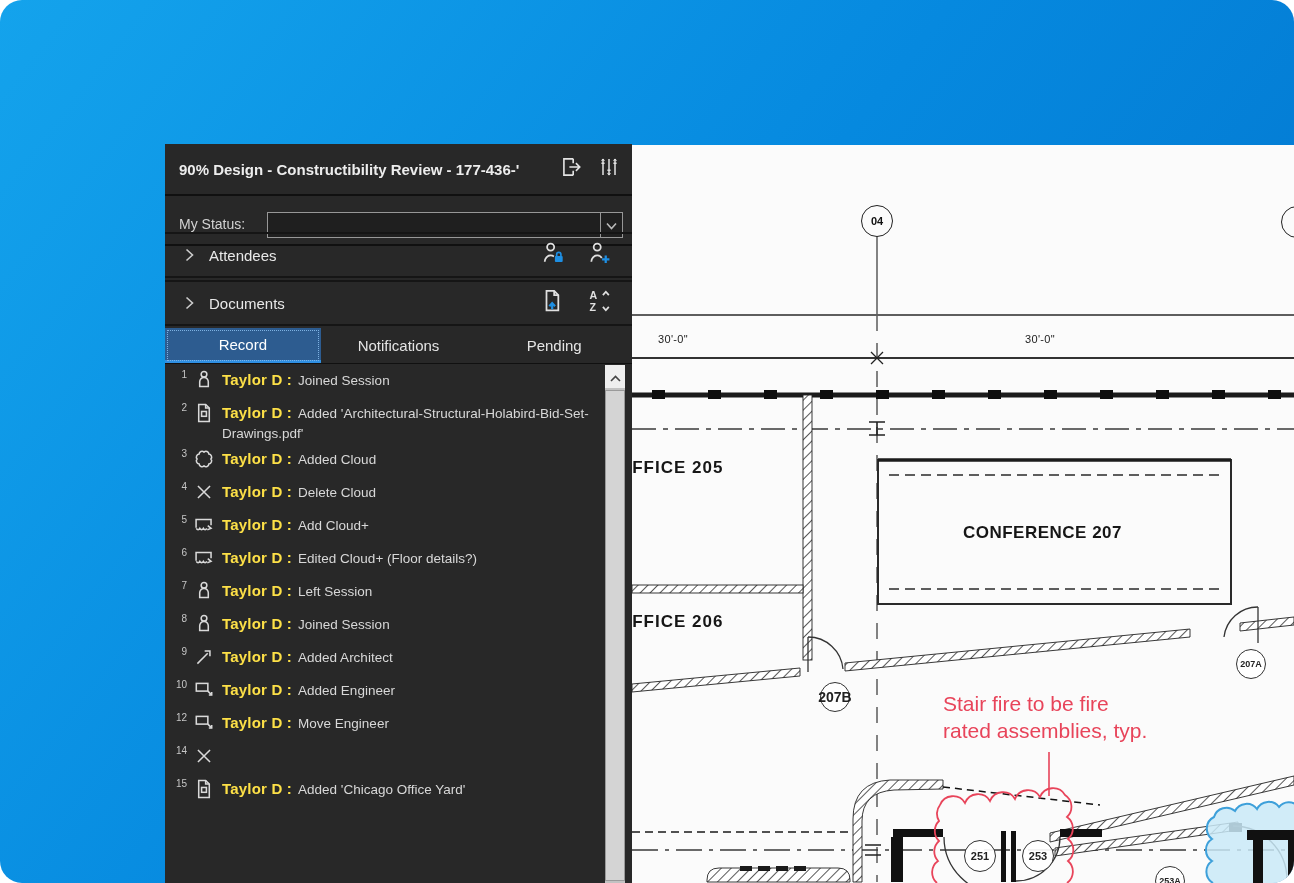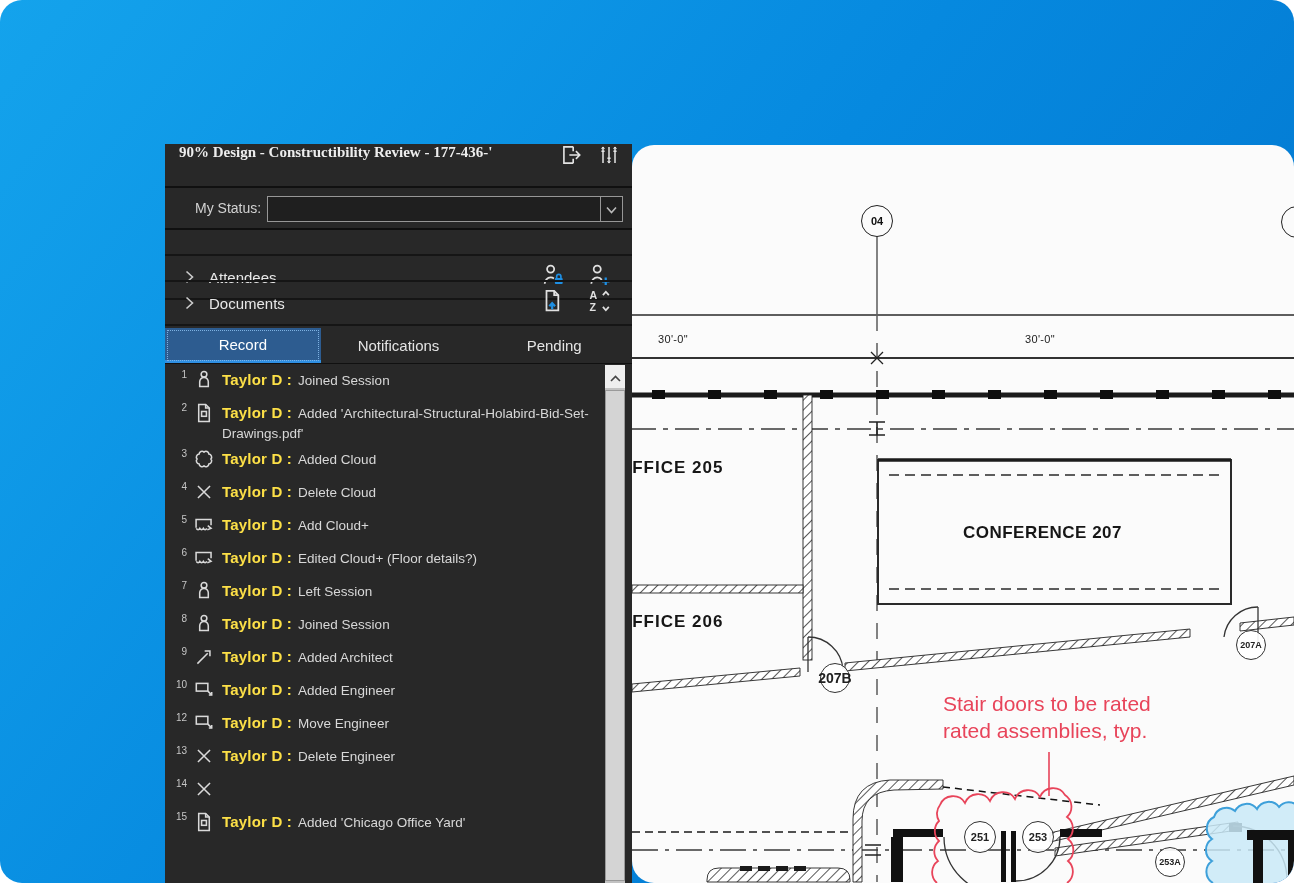--- a/index.html
+++ b/index.html
@@ -1,59 +1,59 @@
 <!DOCTYPE html>
 <html><head>
 <meta charset="utf-8">
 <style>
   html,body{margin:0;padding:0;background:#ffffff;font-family:"Liberation Sans",sans-serif;}
   .canvas{position:relative;width:1294px;height:883px;border-radius:22px;overflow:hidden;
           background:linear-gradient(128deg,#14a3ec 0%,#0689df 48%,#0171ca 100%);}
   
   .panel{position:absolute;left:165px;top:144px;width:467px;height:739px;background:#282828;color:#e6e6e6;}
-  .p-header{position:absolute;left:0;top:0;width:100%;height:44px;display:flex;align-items:flex-start;
-            border-bottom:2px solid #101010;box-sizing:border-box;font-family:Liberation Serif, serif;}
+  .p-header{position:absolute;left:0;top:0;width:100%;height:52px;display:flex;align-items:center;
+            border-bottom:2px solid #101010;box-sizing:border-box;}
   .p-title{font-size:15px;font-weight:bold;color:#ededed;margin-left:14px;white-space:nowrap;overflow:hidden;flex:1;}
   .hicon{width:30px;height:26px;display:flex;align-items:center;justify-content:center;cursor:pointer;margin-right:8px;flex:0 0 auto;}
-  .p-status{position:absolute;left:0;top:44px;width:100%;height:42px;display:flex;align-items:center;
-            border-bottom:2px solid #101010;box-sizing:border-box;padding-left:16px;}
+  .p-status{position:absolute;left:0;top:60px;width:100%;height:42px;display:flex;align-items:center;
+            border-bottom:2px solid #101010;box-sizing:border-box;}
   .s-label{font-size:14px;color:#d2d2d2;margin-left:14px;}
   .combo{position:absolute;left:102px;top:8px;width:356px;height:26px;background:#1f1f1f;border:1px solid #979797;
          box-sizing:border-box;display:flex;}
   .combo-val{flex:1;}
   .combo-btn{width:21px;border-left:1px solid #979797;display:flex;align-items:center;justify-content:center;color:#b9b9b9;}
   .section{position:absolute;left:0;width:100%;height:46px;display:flex;align-items:center;
            border-top:2px solid #151515;border-bottom:2px solid #151515;box-sizing:border-box;cursor:pointer;}
-  .sec-att{top:88px;margin-top:22px;} .sec-doc{top:136px;}
+  .sec-att{top:88px;} .sec-doc{top:136px;}
   .chev{width:16px;height:16px;margin-left:16px;flex:0 0 auto;}
   .sec-label{font-size:15px;color:#e8e8e8;margin-left:12px;flex:1;}
   .sec-icons{display:flex;gap:20px;margin-right:20px;}
   .sicon{width:26px;height:26px;display:flex;align-items:center;justify-content:center;cursor:pointer;}
   .tabs{position:absolute;left:0;top:184px;width:100%;height:36px;display:flex;border-bottom:1px solid #101010;box-sizing:border-box;}
   .tab{flex:1;display:flex;align-items:center;justify-content:center;font-size:15px;color:#e4e4e4;cursor:pointer;box-sizing:border-box;}
   .tab.active{background:#2d5c90;color:#ffffff;border-bottom:3px solid #2f8fe2;outline:1px dotted #7db1e2;outline-offset:-3px;}
   .rlist{position:absolute;left:0;top:221px;width:100%;height:518px;overflow:hidden;}
   .row{display:flex;align-items:flex-start;min-height:33px;padding:4px 30px 0 6px;box-sizing:border-box;cursor:default;}
   .rnum{width:16px;text-align:right;font-size:10px;color:#c6c6c6;margin-top:0px;flex:0 0 auto;}
   .ricon{width:22px;height:22px;margin:0 7px 0 6px;flex:0 0 auto;}
   .rtext{flex:1;font-size:13.5px;color:#d8d8d8;line-height:20px;overflow-wrap:anywhere;margin-top:1px;}
   .rtext b{font-size:15px;color:#fde047;letter-spacing:0.2px;margin-right:6px;}
   .vscroll{position:absolute;right:7px;top:221px;width:20px;height:518px;background:#c2c2c2;}
   .vs-up{position:absolute;top:0;left:0;width:20px;height:23px;background:#efefef;display:flex;align-items:center;justify-content:center;cursor:pointer;}
   .vs-thumb{position:absolute;top:25px;left:0;width:20px;height:491px;background:#d4d4d4;border:1px solid #9a9a9a;box-sizing:border-box;cursor:pointer;}
   
-  .drawing{position:absolute;left:632px;top:145px;width:662px;height:738px;background:#fbfbfb;overflow:hidden;border-radius:22px;}
+  .drawing{position:absolute;left:632px;top:145px;width:662px;height:738px;background:#fbfbfb;overflow:hidden;}
   .dwg-label{position:absolute;font-weight:bold;color:#161616;white-space:nowrap;}
   .lbl-office{font-size:17px;letter-spacing:1px;}
   .lbl-conf{font-size:17px;letter-spacing:0.5px;text-align:center;}
   .lbl-dim{font-size:11px;font-weight:normal;color:#222;text-align:center;letter-spacing:0.3px;}
   .bubble{position:absolute;border:1.6px solid #222;border-radius:50%;background:#fbfbfb;display:flex;
           align-items:center;justify-content:center;font-size:11px;font-weight:bold;color:#111;box-sizing:border-box;}
   .tag{position:absolute;border:1.2px solid #333;border-radius:50%;background:rgba(255,255,255,0.92);
-       display:flex;align-items:center;justify-content:center;font-weight:bold;color:#222;box-sizing:border-box;}
+       display:flex;align-items:center;justify-content:center;font-weight:bold;color:#222;box-sizing:border-box;margin-top:19px;}
   .rednote{position:absolute;left:311px;top:545px;font-size:21px;line-height:27px;color:#e8445a;cursor:pointer;}
   svg.plan{position:absolute;left:0;top:0;}
 </style>
 </head>
 <body>
 
 <div class="canvas">
 
   <div class="panel">
 
@@ -244,27 +244,20 @@
           <span class="rtext"><b>Taylor D :</b><span>Added Engineer</span></span>
         </div>
         <div class="row">
           <span class="rnum">12</span>
           <span class="ricon"><svg width="22" height="22" viewBox="0 0 20 20" fill="none" stroke="#d9d9d9" stroke-width="1.4">
               <rect x="3" y="4" width="10.5" height="7"></rect>
               <path d="M13.5 11l3.4 3.4"></path>
               <path d="M17 11.9v2.6h-2.6"></path>
             </svg></span>
           <span class="rtext"><b>Taylor D :</b><span>Move Engineer</span></span>
-        </div>
-        <div class="row">
-          <span class="rnum">13</span>
-          <span class="ricon"><svg width="22" height="22" viewBox="0 0 20 20" fill="none" stroke="#d9d9d9" stroke-width="1.4">
-              <path d="M4.5 4.5L15.5 15.5M15.5 4.5L4.5 15.5"></path>
-            </svg></span>
-          <span class="rtext"><b>Taylor D :</b><span>Delete Engineer</span></span>
         </div>
         <div class="row">
           <span class="rnum">14</span>
           <span class="ricon"><svg width="22" height="22" viewBox="0 0 20 20" fill="none" stroke="#d9d9d9" stroke-width="1.4">
               <path d="M4.5 4.5L15.5 15.5M15.5 4.5L4.5 15.5"></path>
             </svg></span>
         </div>
         <div class="row">
           <span class="rnum">15</span>
           <span class="ricon"><svg width="22" height="22" viewBox="0 0 20 20" fill="none" stroke="#d9d9d9" stroke-width="1.4">
@@ -396,17 +389,17 @@
     <div class="dwg-label lbl-conf" style="left:234px;top:378px;width:353px;">CONFERENCE 207</div>
     <div class="dwg-label lbl-office" style="left:-14px;top:467px;">OFFICE 206</div>
 
     <div class="tag" style="left:188px;top:518px;width:30px;height:30px;font-size:14px;">207B</div>
     <div class="tag" style="left:604px;top:485px;width:30px;height:30px;font-size:9px;">207A</div>
     <div class="tag" style="left:332px;top:676px;width:32px;height:32px;font-size:11px;">251</div>
     <div class="tag" style="left:390px;top:676px;width:32px;height:32px;font-size:11px;">253</div>
     <div class="tag" style="left:523px;top:702px;width:30px;height:30px;font-size:9px;">253A</div>
 
     <div class="rednote">
-      <div>Stair doors to be rated</div>
+      <div>Stair fire to be fire</div>
       <div>rated assemblies, typ.</div>
     </div>
   </div>
 </div>
 
 </body></html>

